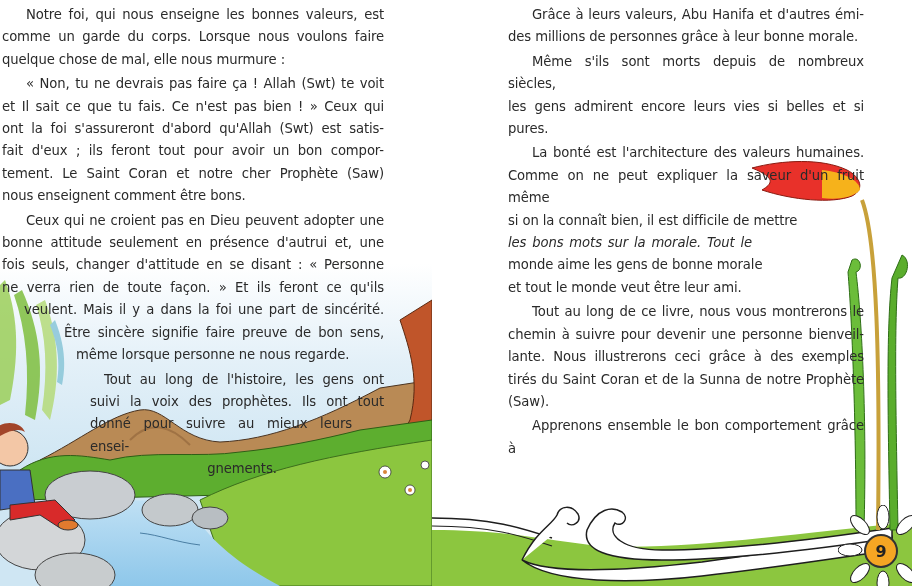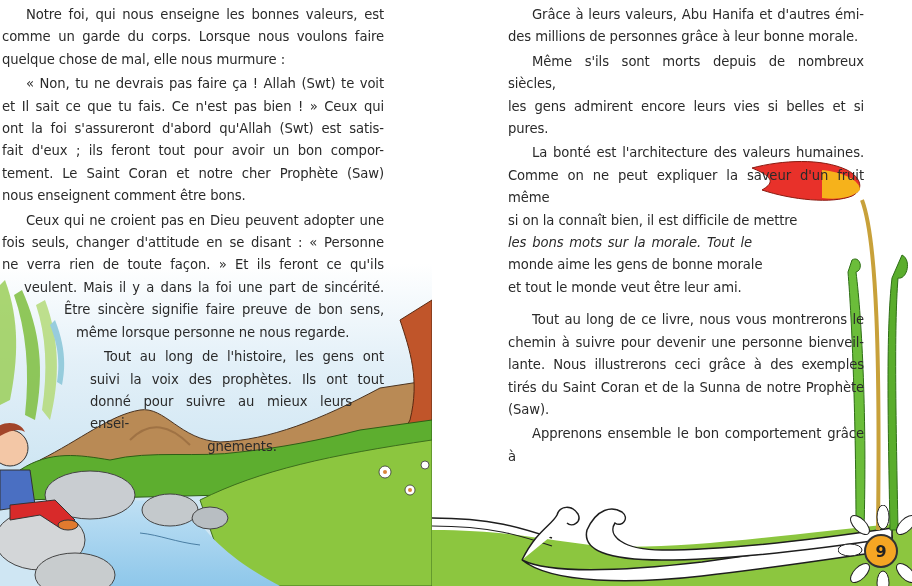--- a/index.html
+++ b/index.html
@@ -91,20 +91,21 @@
     <p class="para" style="margin-top:2px;">
       <span class="line j indent">« Non, tu ne devrais pas faire ça ! Allah (Swt) te voit</span>
       <span class="line j">et Il sait ce que tu fais. Ce n'est pas bien ! » Ceux qui</span>
       <span class="line j">ont la foi s'assureront d'abord qu'Allah (Swt) est satis-</span>
       <span class="line j">fait d'eux ; ils feront tout pour avoir un bon compor-</span>
       <span class="line j">tement. Le Saint Coran et notre cher Prophète (Saw)</span>
       <span class="line">nous enseignent comment être bons.</span>
     </p>
     <p class="para" style="margin-top:2px;">
       <span class="line j indent">Ceux qui ne croient pas en Dieu peuvent adopter une</span>
+      <span class="line j">bonne attitude seulement en présence d'autrui et, une</span>
       <span class="line j">fois seuls, changer d'attitude en se disant : « Personne</span>
       <span class="line j">ne verra rien de toute façon. » Et ils feront ce qu'ils</span>
       <span class="line j" style="margin-left:22px;">veulent. Mais il y a dans la foi une part de sincérité.</span>
       <span class="line j" style="margin-left:62px;">Être sincère signifie faire preuve de bon sens,</span>
       <span class="line" style="margin-left:74px;">même lorsque personne ne nous regarde.</span>
     </p>
     <p class="para" style="margin-top:2px;">
       <span class="line j" style="margin-left:102px;">Tout au long de l'histoire, les gens ont</span>
       <span class="line j" style="margin-left:88px;">suivi la voix des prophètes. Ils ont tout</span>
       <span class="line j" style="margin-left:88px; margin-right:32px;">donné pour suivre au mieux leurs ensei-</span>
@@ -155,21 +156,21 @@
       <span class="line j">les gens admirent encore leurs vies si belles et si pures.</span>
     </p>
     <p class="para" style="margin-top:2px;">
       <span class="line j indent">La bonté est l'architecture des valeurs humaines.</span>
       <span class="line j">Comme on ne peut expliquer la saveur d'un fruit même</span>
       <span class="line">si on la connaît bien, il est difficile de mettre</span>
       <span class="line j" style="margin-right:112px;font-style:italic;">les bons mots sur la morale. Tout le</span>
       <span class="line">monde aime les gens de bonne morale</span>
       <span class="line">et tout le monde veut être leur ami.</span>
     </p>
-    <p class="para" style="margin-top:10px;">
+    <p class="para" style="margin-top:2px;">
       <span class="line j indent">Tout au long de ce livre, nous vous montrerons le</span>
       <span class="line j">chemin à suivre pour devenir une personne bienveil-</span>
       <span class="line j">lante. Nous illustrerons ceci grâce à des exemples</span>
       <span class="line j">tirés du Saint Coran et de la Sunna de notre Prophète</span>
       <span class="line ital">(Saw).</span>
     </p>
     <p class="para" style="margin-top:2px;">
       <span class="line j indent">Apprenons ensemble le bon comportement grâce à</span>
 
     </p>

